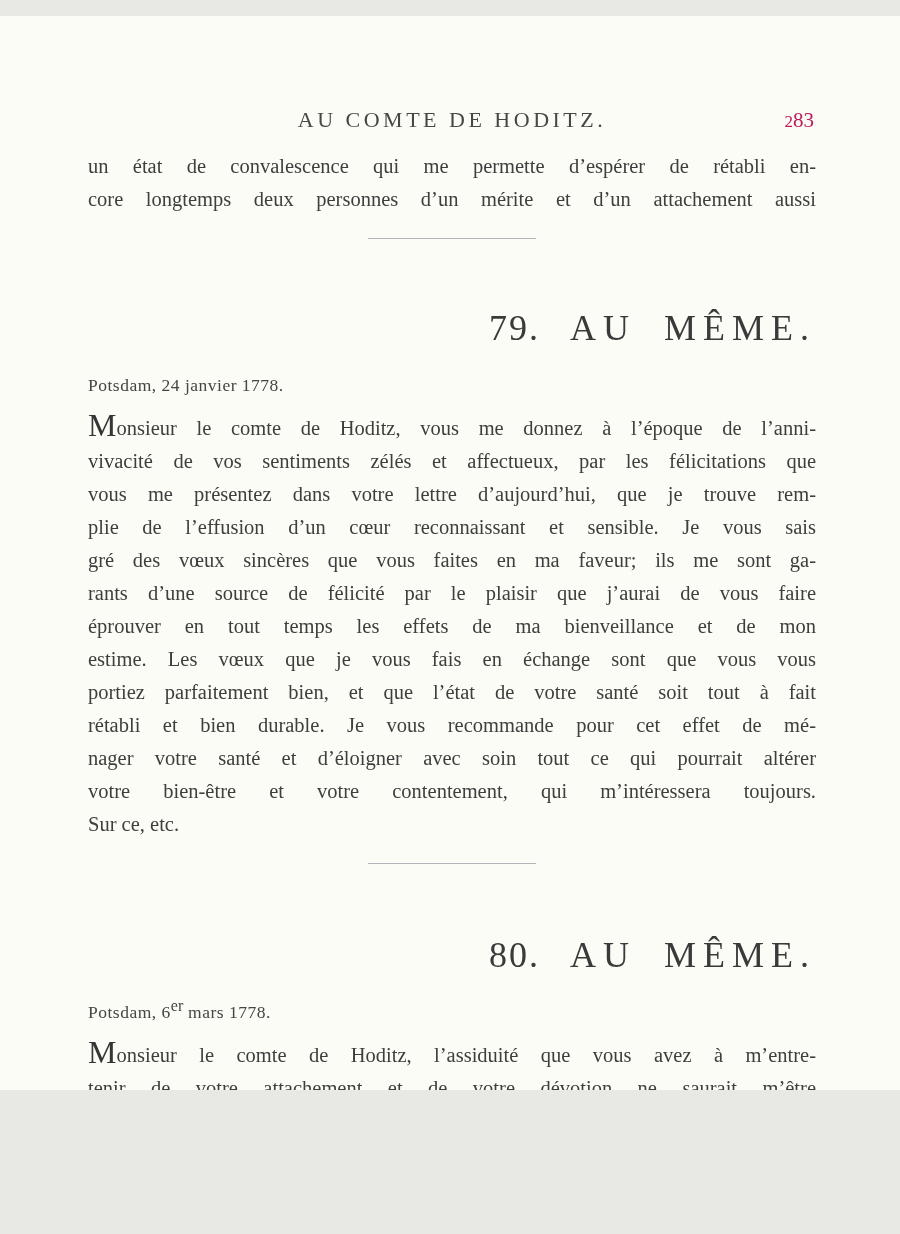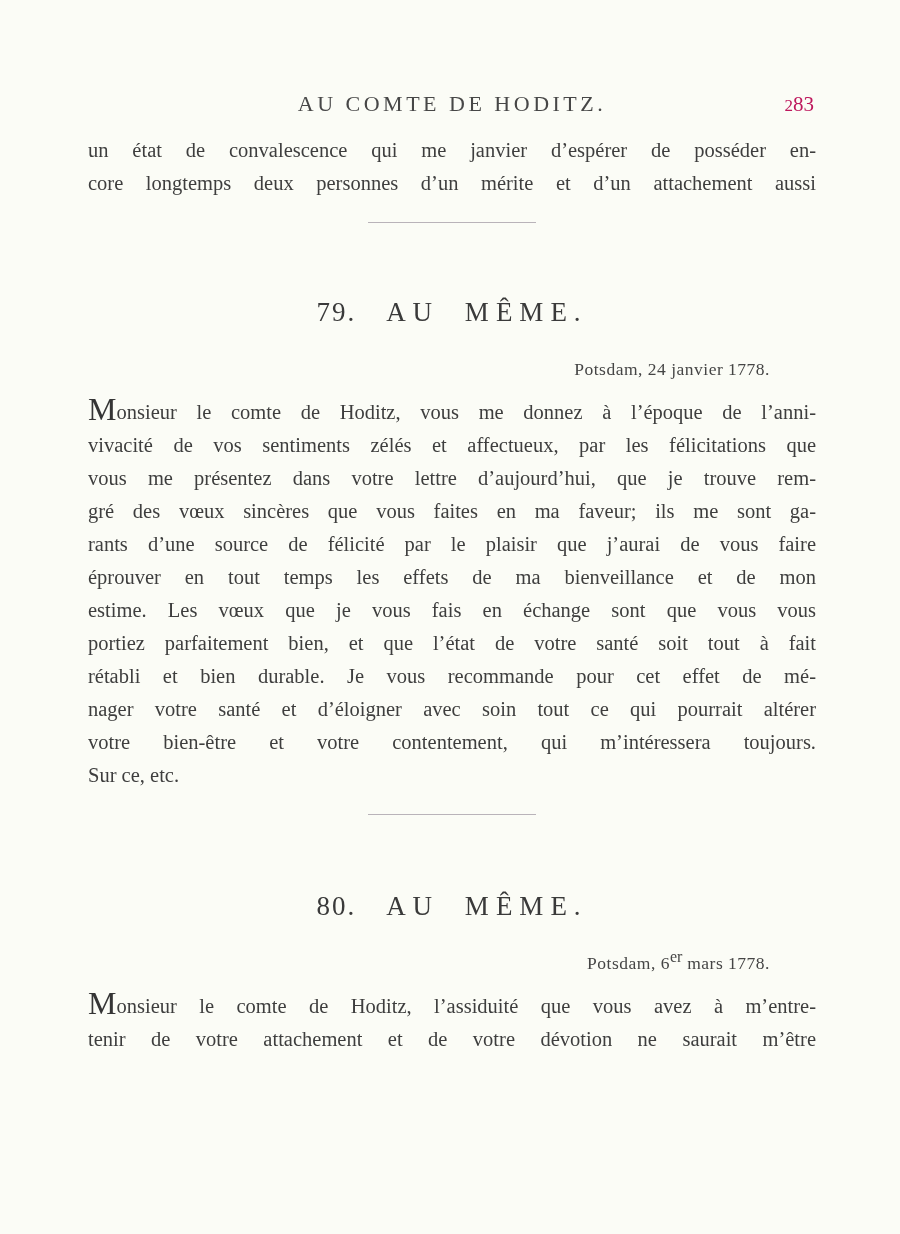--- a/index.html
+++ b/index.html
@@ -1,20 +1,20 @@
 <!DOCTYPE html>
 <html lang="fr"><head>
 <meta charset="utf-8">
 <style>
   html, body { margin: 0; padding: 0; background: #e8e8e4; }
   .page {
     position: relative;
     width: 900px;
-    height: 1234px;
-    margin: 0 auto;
+    height: 1074px;
+    margin: 16px auto;
     background: #fbfcf6;
     color: #3f3f3f;
     font-family: "Liberation Serif", "DejaVu Serif", serif;
     overflow: hidden;
   }
   .content { width: 728px; margin-left: 88px; position: relative; }
 
   
   .running-head { padding-top: 90px; position: relative; }
   .running-title {
@@ -57,32 +57,31 @@
 
   .divider {
     border: 0;
     border-top: 1px solid #b9b3b9;
     width: 168px;
     margin: 22px auto 0 auto;
   }
 
   .section-head {
     margin-top: 74px;
-    text-align: center;
-    font-size: 27px;
+    text-align: right;
+    font-size: 36px;
     line-height: 31px;
     color: #3a3a3a;
     white-space: nowrap;
   }
   .sec-num { letter-spacing: 2px; }
   .sec-title { margin-left: 30px; letter-spacing: 7px; word-spacing: 12px; }
 
   .dateline {
     margin-top: 24px;
-    text-align: right;
     padding-right: 46px;
     font-size: 17.5px;
     line-height: 22px;
     letter-spacing: 0.5px;
     color: #454545;
   }
   .dateline .sup { font-size: 16px; vertical-align: super; letter-spacing: 0; }
 
   .letter-para { margin-top: 16px; }
   .section-80 .section-head { margin-top: 76px; }
@@ -92,37 +91,38 @@
 
 <div class="page">
   <div class="content">
 
     <div class="running-head">
       <span class="running-title">AU COMTE DE HODITZ.</span>
       <span class="page-number">283</span>
     </div>
 
     <div class="intro">
-        <div class="line">un état de convalescence qui me janvier d’espérer de posséder en-</div>
+        <div class="line">un état de convalescence qui me permette d’espérer de rétabli en-</div>
         <div class="line">core longtemps deux personnes d’un mérite et d’un attachement aussi</div>
       </div>
 
     <hr class="divider">
 
     <div class="section-79">
       <div class="section-head">
         <span class="sec-num">79.</span><span class="sec-title">AU MÊME.</span>
       </div>
       <div class="dateline">
         <span>Potsdam, 24 janvier 1778.</span><span class="sup"></span><span></span>
       </div>
       <div class="letter-para">
           <div class="line"><span class="dropcap">M</span>onsieur le comte de Hoditz, vous me donnez à l’époque de l’anni-</div>
           <div class="line">vivacité de vos sentiments zélés et affectueux, par les félicitations que</div>
           <div class="line">vous me présentez dans votre lettre d’aujourd’hui, que je trouve rem-</div>
+          <div class="line">plie de l’effusion d’un cœur reconnaissant et sensible.  Je vous sais</div>
           <div class="line">gré des vœux sincères que vous faites en ma faveur; ils me sont ga-</div>
           <div class="line">rants d’une source de félicité par le plaisir que j’aurai de vous faire</div>
           <div class="line">éprouver en tout temps les effets de ma bienveillance et de mon</div>
           <div class="line">estime.  Les vœux que je vous fais en échange sont que vous vous</div>
           <div class="line">portiez parfaitement bien, et que l’état de votre santé soit tout à fait</div>
           <div class="line">rétabli et bien durable.  Je vous recommande pour cet effet de mé-</div>
           <div class="line">nager votre santé et d’éloigner avec soin tout ce qui pourrait altérer</div>
           <div class="line">votre bien-être et votre contentement, qui m’intéressera toujours.</div>
           <div class="line short">Sur ce, etc.</div>
         </div>

